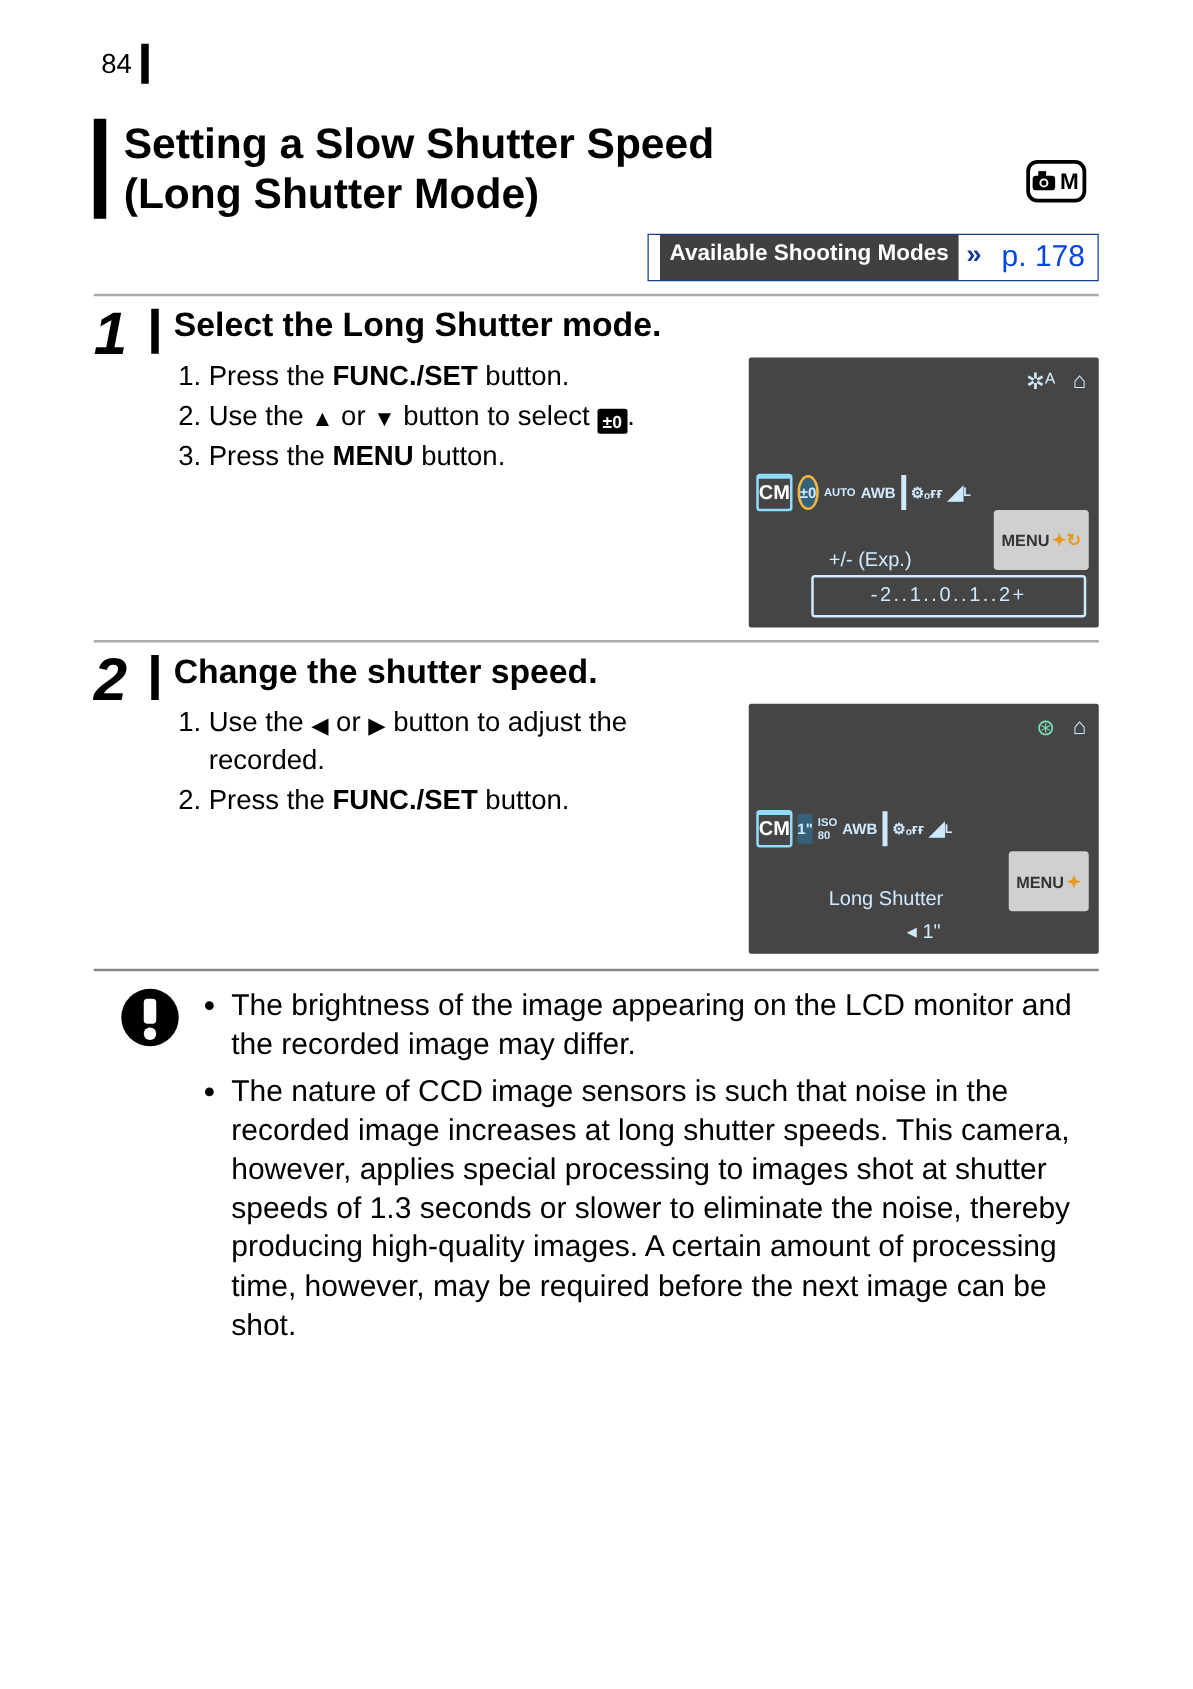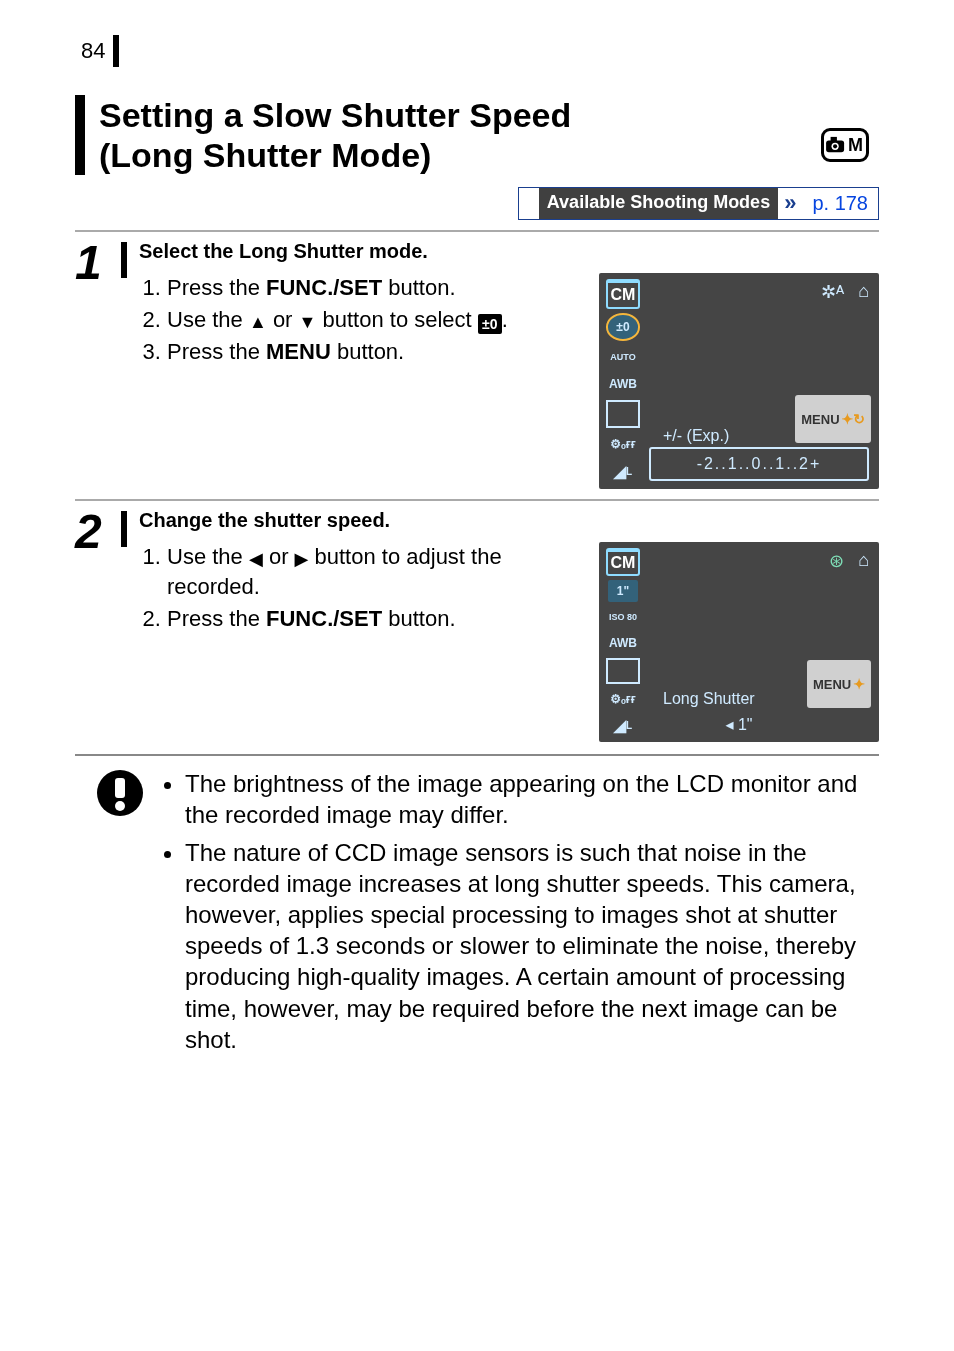--- a/index.html
+++ b/index.html
@@ -80,21 +80,21 @@
 }
 .avail-chevron {
   background: #fff;
   color: #1a3f8f;
   font-weight: 900;
   font-size: 22px;
   padding: 2px 6px 0 6px;
 }
 .avail-link {
   color: #0645e0;
-  font-size: 20px;
+  font-size: 24px;
   padding: 4px 10px;
 }
 .intro {
   font-size: 24px;
   margin-top: 18px;
   line-height: 1.25;
 }
 .hr {
   border-top: 2px solid #aaa;
   margin-top: 10px;
@@ -118,21 +118,21 @@
   height: 36px;
   margin-right: 12px;
   margin-top: 2px;
 }
 .step-content {
   flex: 1;
 }
 .step-heading {
   font-family: Arial Black, Arial, sans-serif;
   font-weight: 900;
-  font-size: 20px;
+  font-size: 27px;
   margin-bottom: 10px;
 }
 .step-body {
   display: flex;
   gap: 16px;
 }
 .step-instructions {
   flex: 1;
   font-size: 22px;
   line-height: 1.35;
@@ -169,21 +169,21 @@
   position: relative;
   color: #fff;
   font-family: Arial, sans-serif;
   flex-shrink: 0;
 }
 .ss-sidebar {
   position: absolute;
   left: 6px; top: 6px; bottom: 6px;
   width: 36px;
   display: flex;
-  flex-direction: column;
+  flex-direction: row;
   gap: 4px;
   align-items: center;
 }
 .ss-sidebar .ssi {
   width: 30px; height: 24px;
   display:flex; align-items:center; justify-content:center;
   font-size: 12px; font-weight:bold;
   color:#cfeaff;
 }
 .ssi.box { border:2px solid #cfeaff; }

